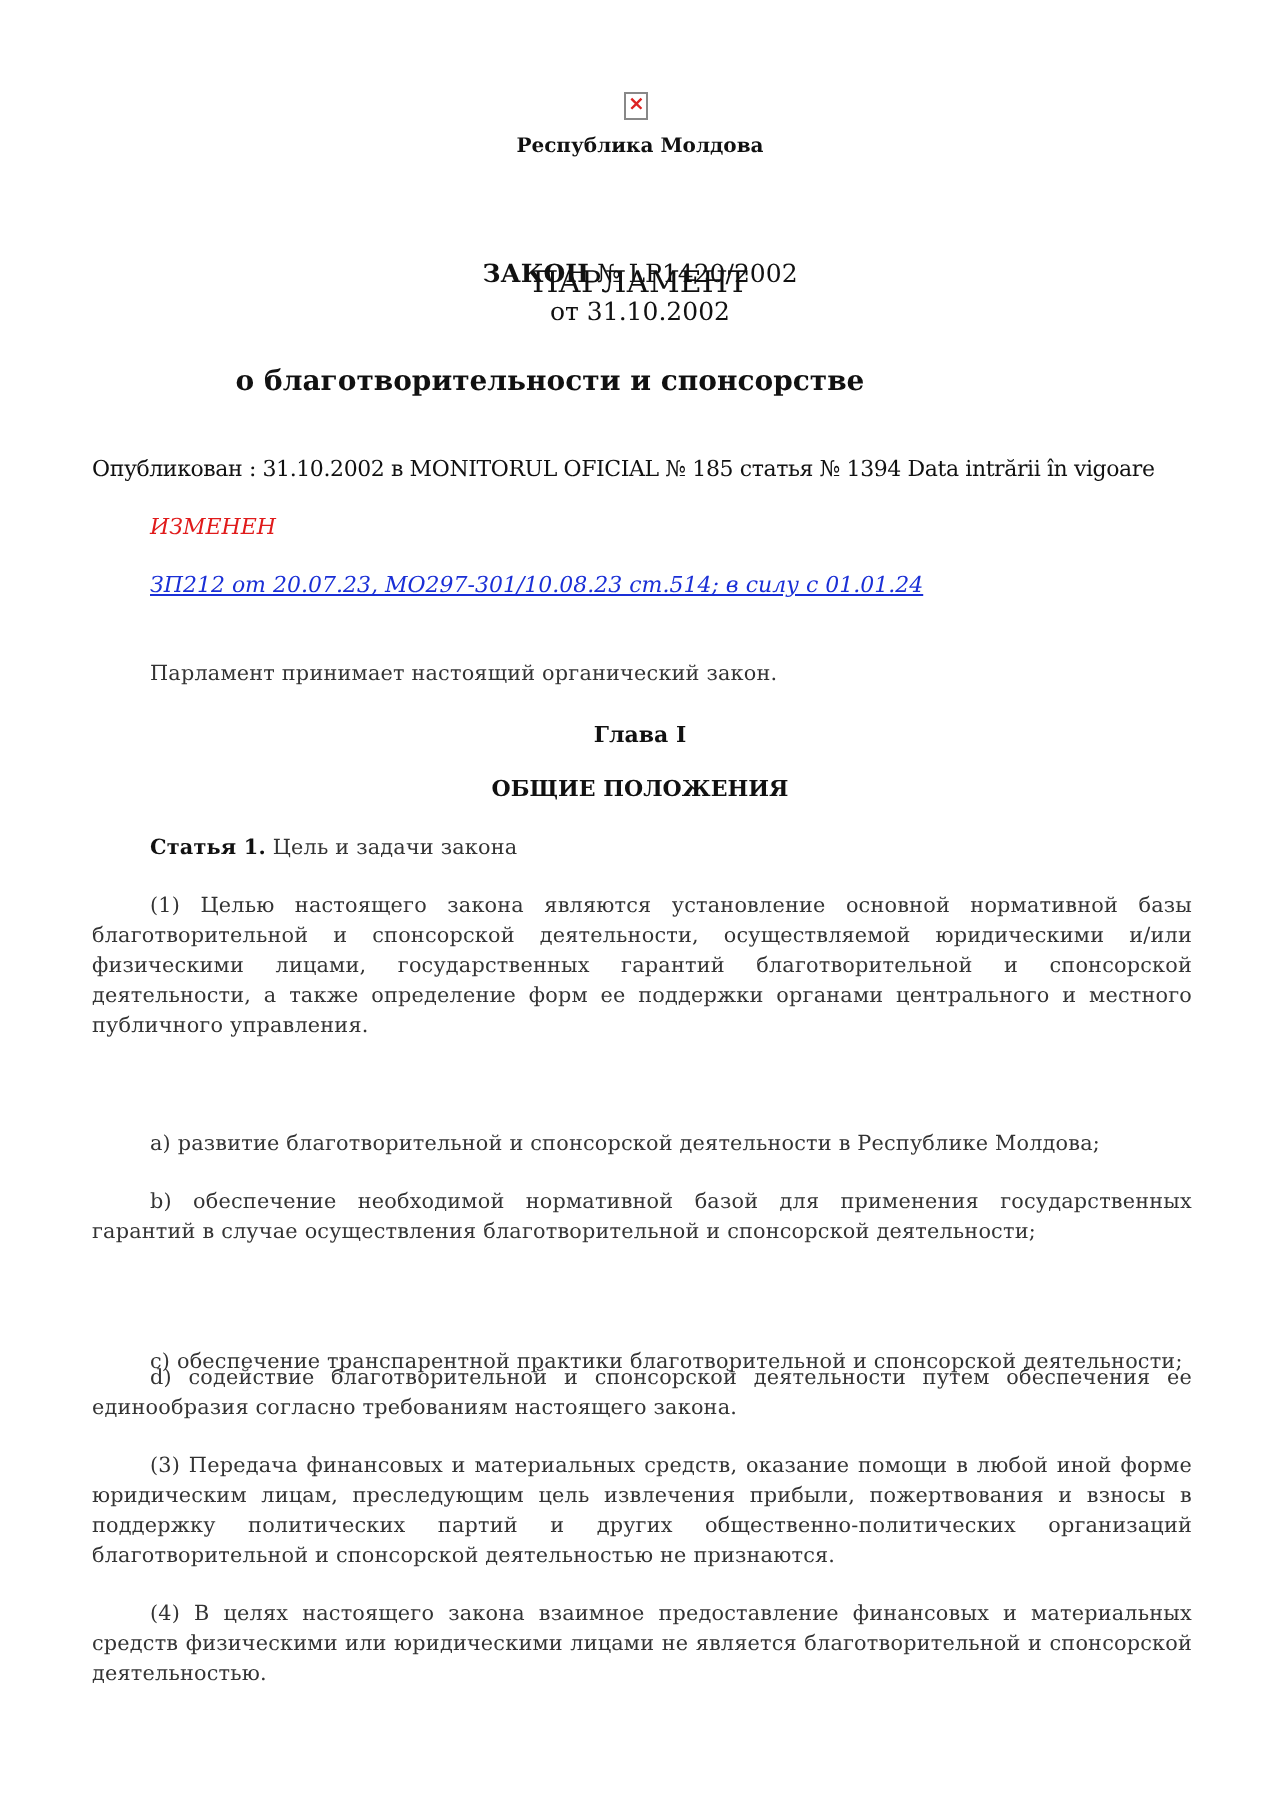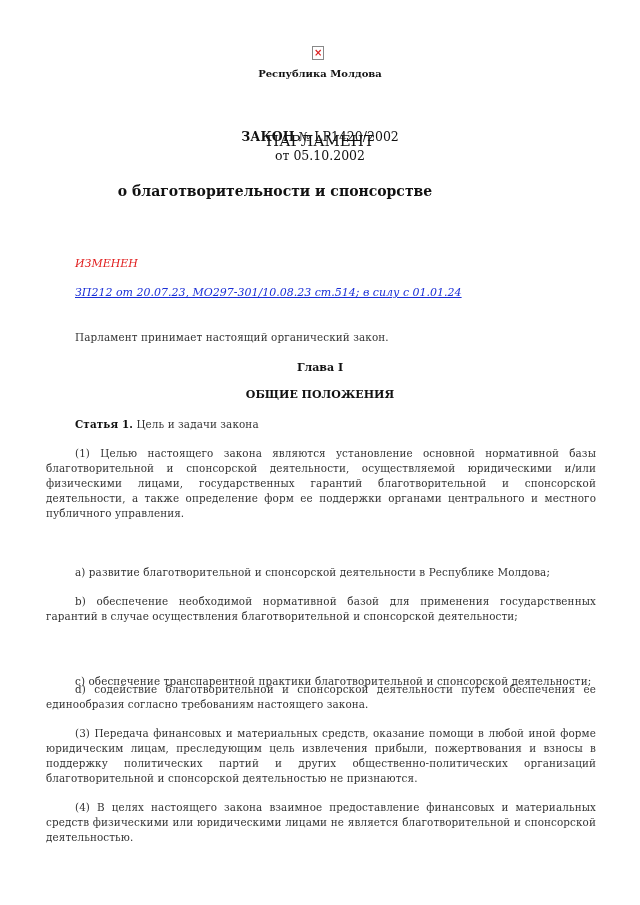--- a/index.html
+++ b/index.html
@@ -32,24 +32,25 @@
       <span>×</span>
     </div>
 
   <div class="abs rep">Республика Молдова</div>
   <div class="abs parl">ПАРЛАМЕНТ</div>
 
   <div class="abs zakon">
     <b>ЗАКОН</b>
     <span>№ LP1420/2002</span>
   </div>
-  <div class="abs ot">от 05.10.2002</div>
+  <div class="abs ot">от 31.10.2002</div>
 
   <div class="abs title">о благотворительности и спонсорстве</div>
 
+  <div class="abs pub">Опубликован : 31.10.2002 в MONITORUL OFICIAL № 185 статья № 1394 Data intrării în vigoare</div>
   <div class="abs izm">ИЗМЕНЕН</div>
   <a class="abs link" href="#">ЗП212 от 20.07.23, МО297-301/10.08.23 ст.514; в силу с 01.01.24</a>
 
   <div class="abs para indent" style="top:330px;">Парламент принимает настоящий органический закон.</div>
 
   <div class="abs glava">Глава I</div>
   <div class="abs obsh">ОБЩИЕ ПОЛОЖЕНИЯ</div>
 
   <div class="abs para indent art" style="top:417px;">
     <b>Статья 1.</b><span> Цель и задачи закона</span>

